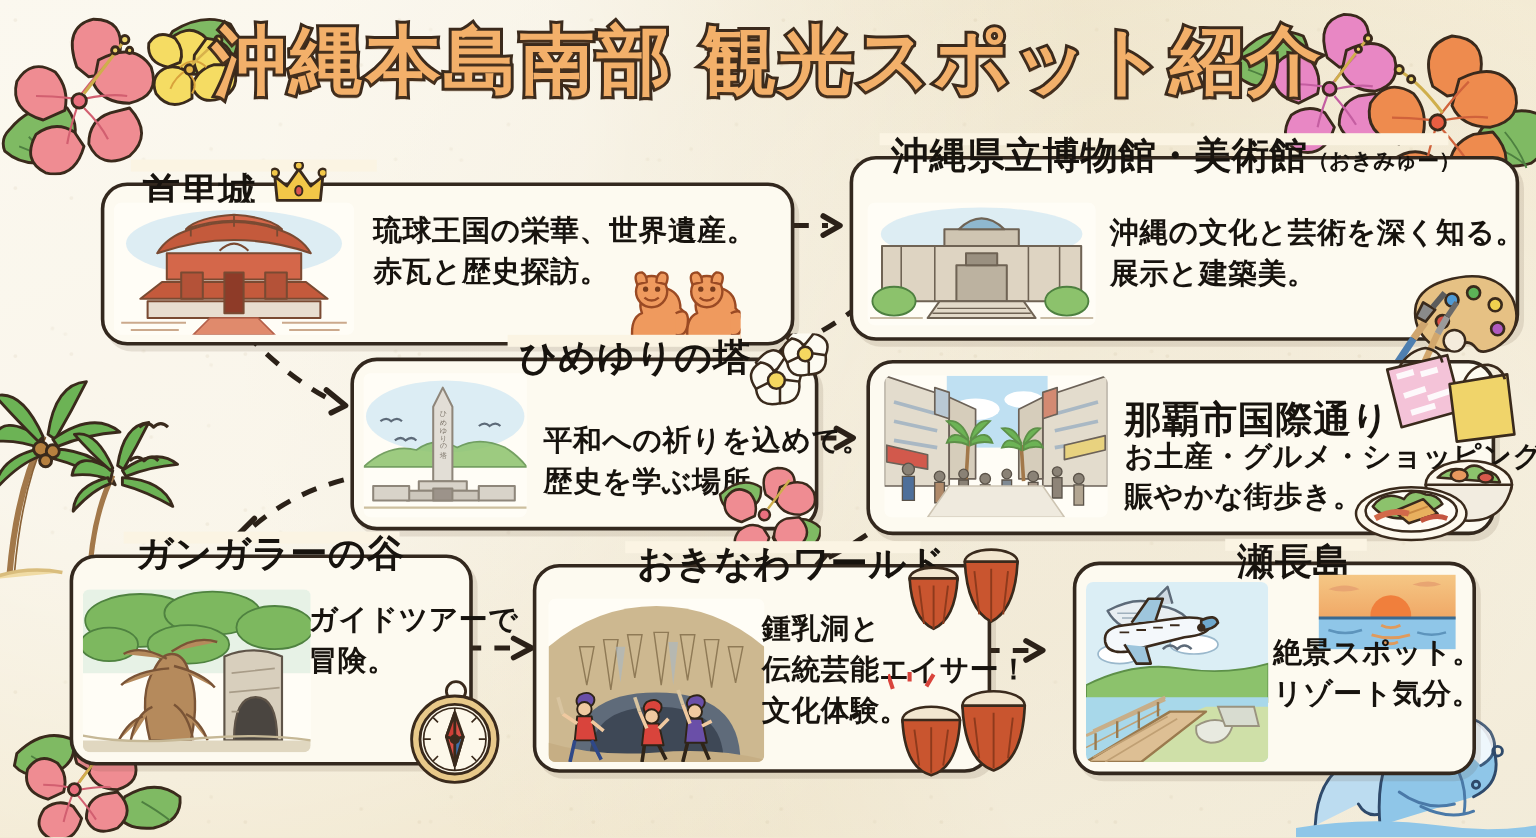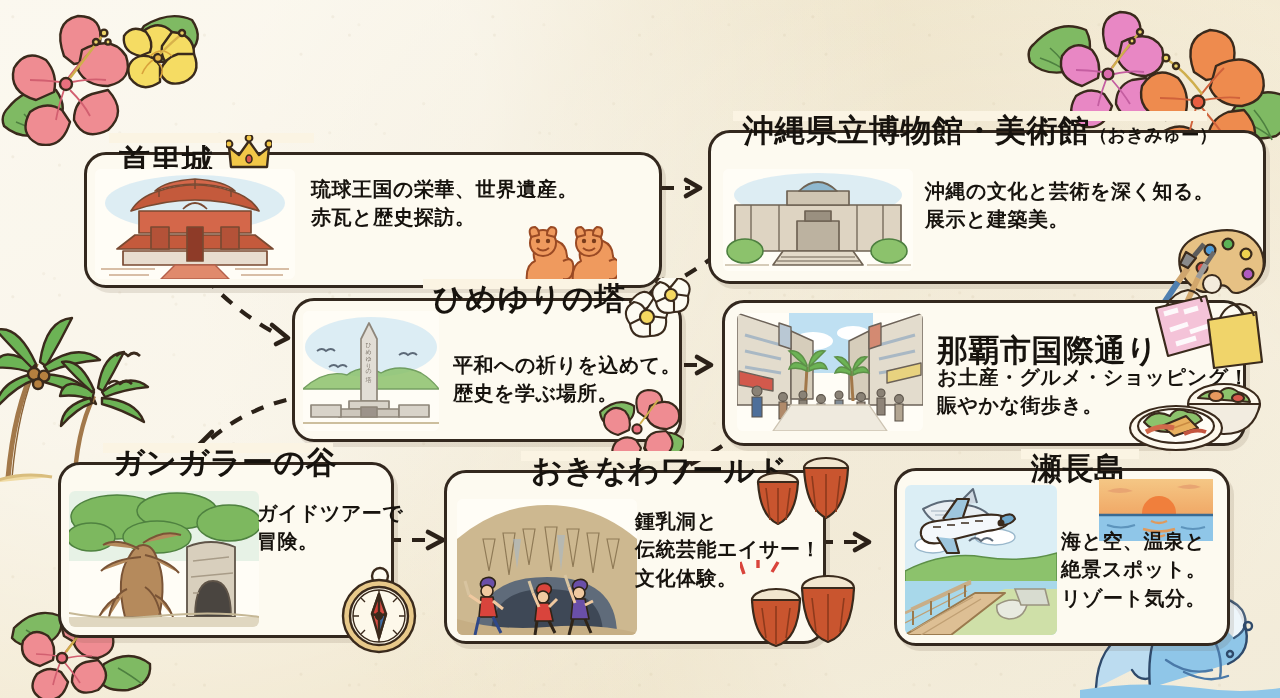--- a/index.html
+++ b/index.html
@@ -60,21 +60,21 @@
   .ctitle:before{
     content:"";position:absolute;left:0;right:0;bottom:1px;height:11px;
     background:#f6e7a2;border-radius:3px;z-index:-1;
   }
   .ctitle .sub{font-size:18px;letter-spacing:0;margin-top:20px;}
   .headmask{
     position:absolute;top:-22px;left:22px;height:10px;background:#fbf4e3;
   }
   .desc{
     position:absolute;
-    font-size:20px;font-weight:700;color:#17130e;line-height:1.42;
+    font-size:24px;font-weight:700;color:#17130e;line-height:1.42;
     letter-spacing:.5px;
   }
   .desc div{white-space:nowrap;}
   .thumb{
     position:absolute;border-radius:6px;overflow:hidden;
     background:#fffdf6;
   }
   
   .arrowsvg{position:absolute;inset:0;pointer-events:none;}
   .dash{fill:none;stroke:#2b2118;stroke-width:4.2;stroke-linecap:butt;stroke-dasharray:13 11;}
@@ -260,20 +260,21 @@
       <path class="dash" d="M388 540 L432 540"></path>
       <path class="ahead" d="M428 532 L443 540 L428 548"></path>
     </g>
 
     <g>
       <path class="dash" d="M820 542 L858 542"></path>
       <path class="ahead" d="M855 534 L869 542 L855 550"></path>
     </g>
   </svg>
 
+  <div id="title">沖縄本島南部 観光スポット紹介</div>
 
   <div class="card" style="left:84px;top:152px;width:528px;height:130px;padding-left:44px;">
     <div class="headmask" style="width:205px"></div>
     <div class="cardhead">
       <span class="ctitle">首里城</span>
       <svg width="46" height="40" viewBox="0 0 46 40" style="margin-bottom:2px">
         <path d="M5 32 L3 12 L13 20 L23 6 L33 20 L43 12 L41 32 Z" fill="#f2c748" stroke="#3a2a1c" stroke-width="2.4" stroke-linejoin="round"></path>
         <circle cx="3" cy="9" r="3.4" fill="#f2c748" stroke="#3a2a1c" stroke-width="2"></circle>
         <circle cx="23" cy="3" r="3.4" fill="#f2c748" stroke="#3a2a1c" stroke-width="2"></circle>
         <circle cx="43" cy="9" r="3.4" fill="#f2c748" stroke="#3a2a1c" stroke-width="2"></circle>
@@ -729,19 +730,18 @@
       <rect x="2" y="2" width="114" height="36" fill="url(#sky)"></rect>
       <circle cx="62" cy="36" r="17" fill="#f07f3c"></circle>
       <path d="M10 14 q14-6 26 0 q-14 4-26 0z M80 10 q14-5 24 0 q-12 4-24 0z" fill="#e8a572"></path>
       <rect x="2" y="38" width="114" height="26" fill="#8fc6e8"></rect>
       <path d="M2 38 L116 38" stroke="#3a6a92" stroke-width="2.4"></path>
       <path d="M54 44 q8 4 16 0 M46 52 q16 5 32 0 M56 58 q6 3 12 0" stroke="#e09a5c" stroke-width="2.4" fill="none"></path>
       <path d="M10 48 q14 5 28 0 M84 50 q12 4 24 0" stroke="#5d94bc" stroke-width="2" fill="none"></path>
     </svg>
 
     <div class="desc" style="left:164px;top:56px;">
-      <div>海と空、温泉と</div>
       <div>絶景スポット。</div>
       <div>リゾート気分。</div>
     </div>
   </div>
 
 </div>
 
 </body></html>

